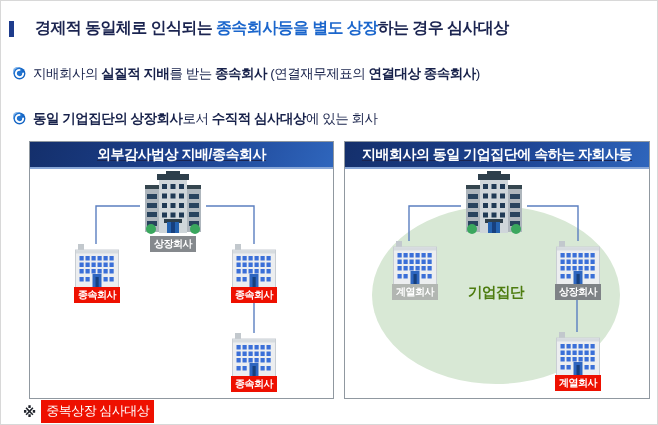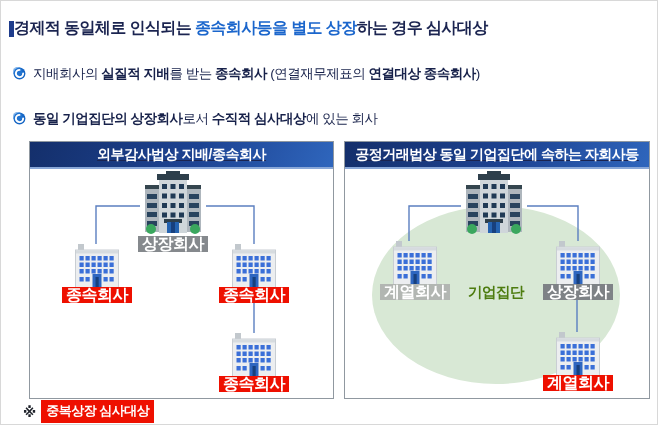--- a/index.html
+++ b/index.html
@@ -4,21 +4,21 @@
 <style>
   * { margin:0; padding:0; box-sizing:border-box; }
   html,body { background:#fff; }
   .page {
     position:relative; width:658px; height:425px; background:#ffffff;
     border:1px solid #d8d8d8; overflow:hidden;
     font-family:"Liberation Sans","DejaVu Sans",sans-serif;
     color:#1b2450;
   }
   
-  .title-row { display:flex; align-items:center; gap:0; padding:17px 0 0 8px; }
+  .title-row { display:flex; align-items:center; gap:21px; padding:17px 0 0 8px; }
   .title-bar { width:5px; height:16px; background:#1e3c8c; }
   .title-text { font-size:16px; font-weight:700; letter-spacing:-0.6px; color:#1b2450; white-space:nowrap; }
   .title-text .hl { color:#1b66cc; }
   
   .bullets { margin:17px 0 0 12px; }
   .bullet-row { display:flex; align-items:center; gap:7px; height:21px; margin-bottom:3px;margin-top:24px; }
   .bullet-ic { width:13px; height:13px; flex:0 0 13px; }
   .bullet-text { font-size:13.5px; letter-spacing:-0.5px; color:#17214a; white-space:nowrap; }
   .bullet-text .b { font-weight:700; }
   
@@ -29,35 +29,35 @@
     height:27px; line-height:24px; text-align:center;
     color:#ffffff; font-size:14px; font-weight:700; letter-spacing:-0.5px;
     background:linear-gradient(115deg,#142f6b 0%,#1d4392 55%,#2f66bd 100%);
     border-bottom:2px solid #8aa8d8; white-space:nowrap;
   }
   .panel-body { position:relative; width:100%; height:229px; background:#fff; }
   .layer { position:absolute; left:0; top:0; width:100%; height:100%; }
   .bld { position:absolute; }
   .lbl {
     position:absolute; transform:translateX(-50%);
-    font-size:16px; font-weight:700; letter-spacing:-0.5px; color:#ffffff;
+    font-size:10px; font-weight:700; letter-spacing:-0.5px; color:#ffffff;
     padding:1px 4px 2px 4px; white-space:nowrap; line-height:13px;
   }
   .lbl-gray-dark  { background:#7e8286; }
   .lbl-gray-mid   { background:#85898d; }
   .lbl-gray-light { background:#b2b6b2; }
   .lbl-red        { background:#ee1000; }
   .group-label {
     position:absolute; transform:translateX(-50%);
     font-size:14.5px; font-weight:700; letter-spacing:-0.5px; color:#4d7c0f; white-space:nowrap;
   }
   
   .note { position:absolute; left:22px; top:399px; display:flex; align-items:center; gap:5px; }
   .note-marker { font-size:13.5px; font-weight:700; color:#20242c; }
-  .note-badge { background:#ee1000; color:#fff; font-size:13px; font-weight:700;
+  .note-badge { background:#ee1000; color:#fff; font-size:13px; font-weight:400;
                 letter-spacing:-0.5px; padding:2px 5px 3px 5px; white-space:nowrap; }
 </style>
 </head>
 <body>
 
 <svg width="0" height="0" style="position:absolute" aria-hidden="true">
   <defs>
     <symbol id="sym-big-building" viewBox="0 0 66 66">
       <rect x="5" y="17" width="14" height="44" fill="#aeb6bd"></rect>
       <rect x="47" y="17" width="14" height="44" fill="#aeb6bd"></rect>
@@ -174,21 +174,21 @@
         </svg>
       <div class="lbl lbl-red" style="left:224px;top:118px">종속회사</div>
       <svg class="bld" style="left:201px;top:164px" width="46" height="44">
           <use href="#sym-small-building"></use>
         </svg>
       <div class="lbl lbl-red" style="left:224px;top:207px">종속회사</div>
     </div>
   </div>
 
   <div class="panel panel-right">
-    <div class="panel-header">공정거래법상 동일 기업집단에 속하는 자회사등</div>
+    <div class="panel-header">지배회사의 동일 기업집단에 속하는 자회사등</div>
     <div class="panel-body">
       <svg class="layer" width="304" height="229">
         <ellipse cx="151" cy="126" rx="124" ry="89" fill="#d8e8d5"></ellipse>
         <path d="M64 72 V37 H116" fill="none" stroke="#5b7fc0" stroke-width="1.4"></path>
         <path d="M233 72 V37 H182" fill="none" stroke="#5b7fc0" stroke-width="1.4"></path>
         <path d="M232 130 V163" fill="none" stroke="#5b7fc0" stroke-width="1.4"></path>
       </svg>
       <svg class="bld" style="left:116px;top:2px" width="66" height="66">
           <use href="#sym-big-building"></use>
         </svg>

